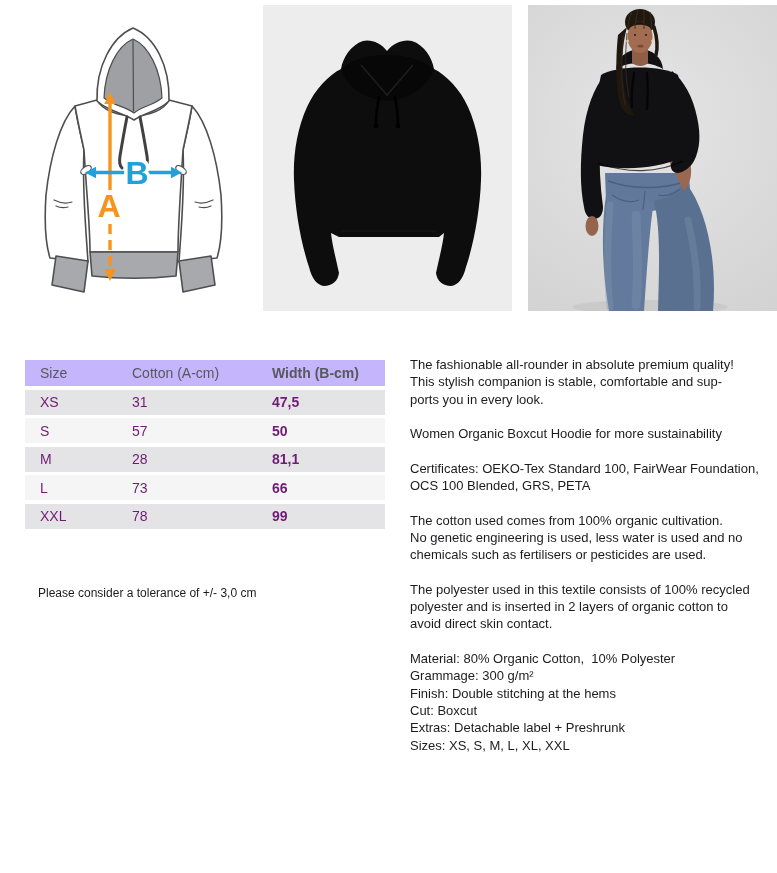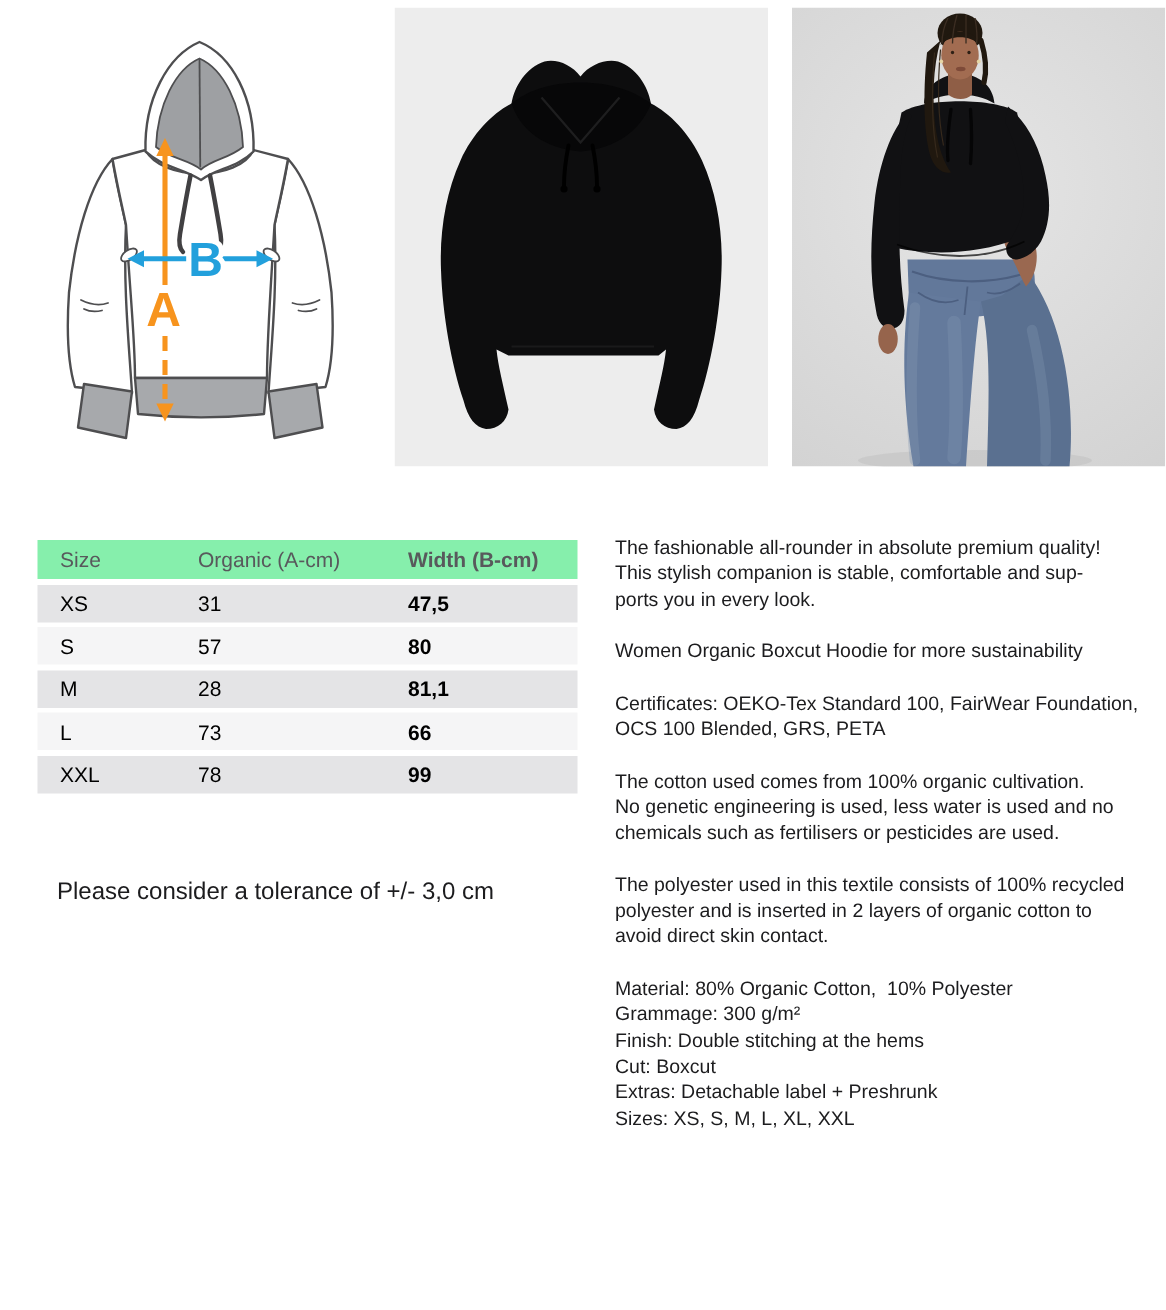--- a/index.html
+++ b/index.html
@@ -3,30 +3,30 @@
 <meta charset="utf-8">
 <style>
   html,body{margin:0;padding:0;background:#fff;}
   .page{position:relative;width:777px;height:873px;background:#fff;overflow:hidden;
         font-family:"Liberation Sans",sans-serif;}
   .panel{position:absolute;top:0;}
   .panel svg{display:block;}
 
   
   .size-table{position:absolute;left:25px;top:360px;width:360px;font-size:14px;}
-  .thead{display:flex;align-items:center;height:26px;background:#86efac;color:#58595c;}
-  .trow{display:flex;align-items:center;height:25px;margin-top:3.5px;color:#000000;}
+  .thead{display:flex;align-items:center;height:26px;background:#c4b5fd;color:#58595c;}
+  .trow{display:flex;align-items:center;height:25px;margin-top:3.5px;color:#701a75;}
   .trow:nth-child(odd){background:#e4e4e6;}
   .trow:nth-child(even){background:#f5f5f6;}
   .tcell{display:block;}
   .c0{width:92px;padding-left:15px;}
   .c1{width:140px;}
   .c2{flex:1;font-weight:bold;}
 
-  .tolerance{position:absolute;left:38px;top:586px;font-size:16px;color:#1c1c1e;margin:0;}
+  .tolerance{position:absolute;left:38px;top:586px;font-size:12px;color:#1c1c1e;margin:0;}
 
   
   .description{position:absolute;left:410px;top:356px;width:370px;color:#1c1c1e;}
   .description p{margin:0 0 17.3px 0;font-size:13px;line-height:17.3px;white-space:pre;}
 
   .ab-label{font-family:"Liberation Sans",sans-serif;font-weight:bold;font-size:32px;
             paint-order:stroke;stroke:#ffffff;stroke-width:7px;stroke-linejoin:round;
             text-anchor:middle;}
 </style>
 </head>
@@ -157,33 +157,33 @@
         <circle cx="107" cy="30" r="1.1" fill="#2E2015"></circle>
         <circle cx="118" cy="30" r="1.1" fill="#2E2015"></circle>
         <ellipse cx="112.5" cy="41" rx="3.2" ry="1.5" fill="#7E4A38"></ellipse>
       </g>
     </svg>
   </div>
 
   <div class="size-table">
     <div class="thead">
       <span class="tcell c0">Size</span>
-      <span class="tcell c1">Organic (A-cm)</span>
+      <span class="tcell c1">Cotton (A-cm)</span>
       <span class="tcell c2">Width (B-cm)</span>
     </div>
     <div>
         <div class="trow">
           <span class="tcell c0">XS</span>
           <span class="tcell c1">31</span>
           <span class="tcell c2">47,5</span>
         </div>
         <div class="trow">
           <span class="tcell c0">S</span>
           <span class="tcell c1">57</span>
-          <span class="tcell c2">80</span>
+          <span class="tcell c2">50</span>
         </div>
         <div class="trow">
           <span class="tcell c0">M</span>
           <span class="tcell c1">28</span>
           <span class="tcell c2">81,1</span>
         </div>
         <div class="trow">
           <span class="tcell c0">L</span>
           <span class="tcell c1">73</span>
           <span class="tcell c2">66</span>

